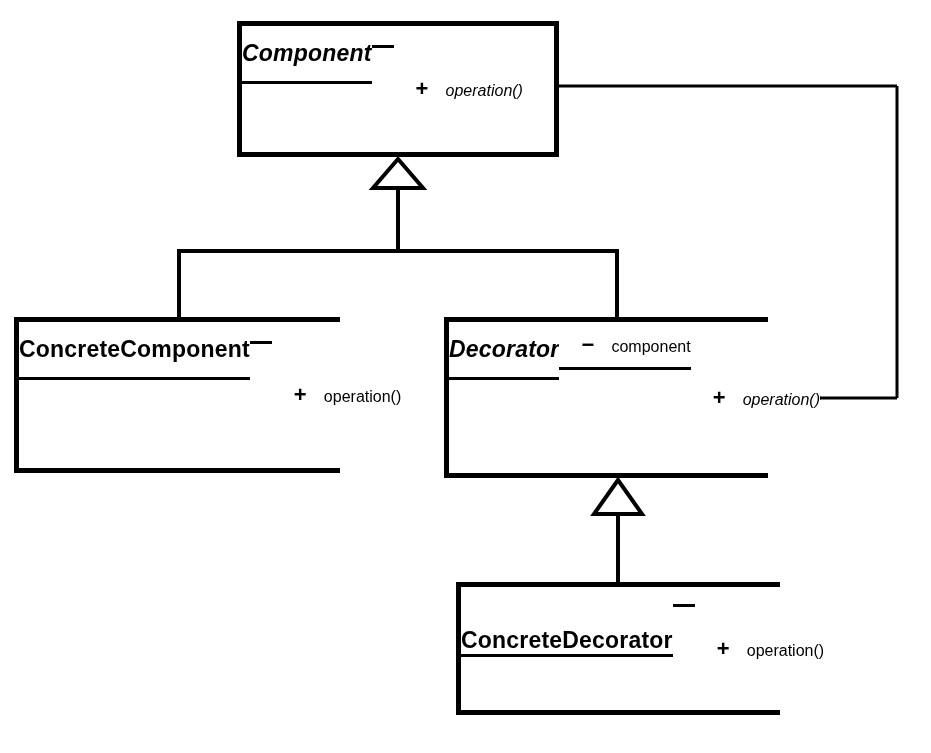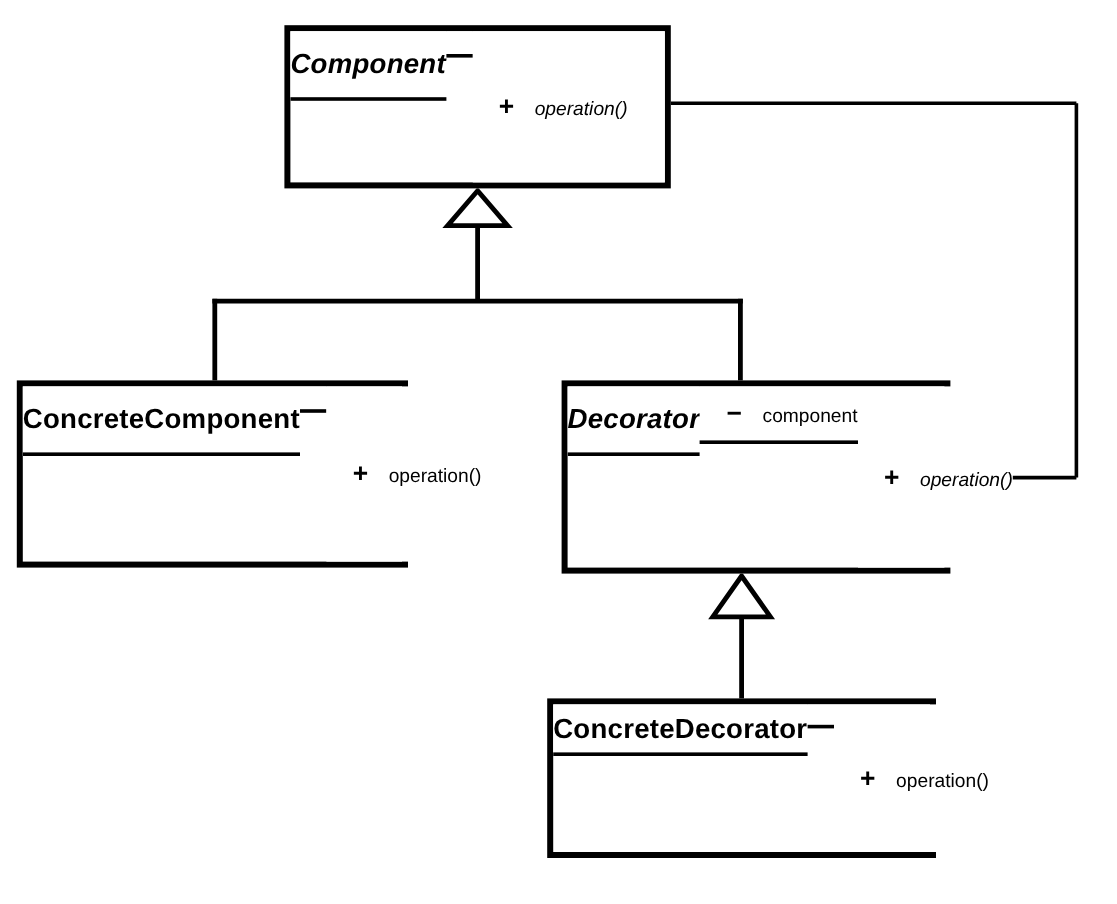--- a/index.html
+++ b/index.html
@@ -139,40 +139,40 @@
     </div>
     <div class="uml-compartment attr-compartment" style="height:22px;"></div>
     <div class="uml-compartment op-compartment" style="flex:1;">
       <div class="member-row">
         <span class="visibility">+</span>
         <span class="member-name">operation()</span>
       </div>
     </div>
   </div>
 
-  <div class="uml-class" style="left:468px; top:317px; width:324px; height:161px;">
+  <div class="uml-class" style="left:444px; top:317px; width:324px; height:161px;">
     <div class="uml-compartment name-compartment" style="height:58px;">
       <span class="uml-class-name abstract">Decorator</span>
     </div>
     <div class="uml-compartment attr-compartment" style="height:48px;">
       <div class="member-row">
         <span class="visibility">−</span>
         <span class="member-name">component</span>
       </div>
     </div>
     <div class="uml-compartment op-compartment" style="flex:1;">
       <div class="member-row">
         <span class="visibility">+</span>
         <span class="member-name abstract">operation()</span>
       </div>
     </div>
   </div>
 
   <div class="uml-class" style="left:456px; top:582px; width:324px; height:133px;">
-    <div class="uml-compartment name-compartment" style="height:43px;">
+    <div class="uml-compartment name-compartment" style="height:70px;align-items:flex-end;">
       <span class="uml-class-name">ConcreteDecorator</span>
     </div>
     <div class="uml-compartment attr-compartment" style="height:20px;"></div>
     <div class="uml-compartment op-compartment" style="flex:1;">
       <div class="member-row">
         <span class="visibility">+</span>
         <span class="member-name">operation()</span>
       </div>
     </div>
   </div>

